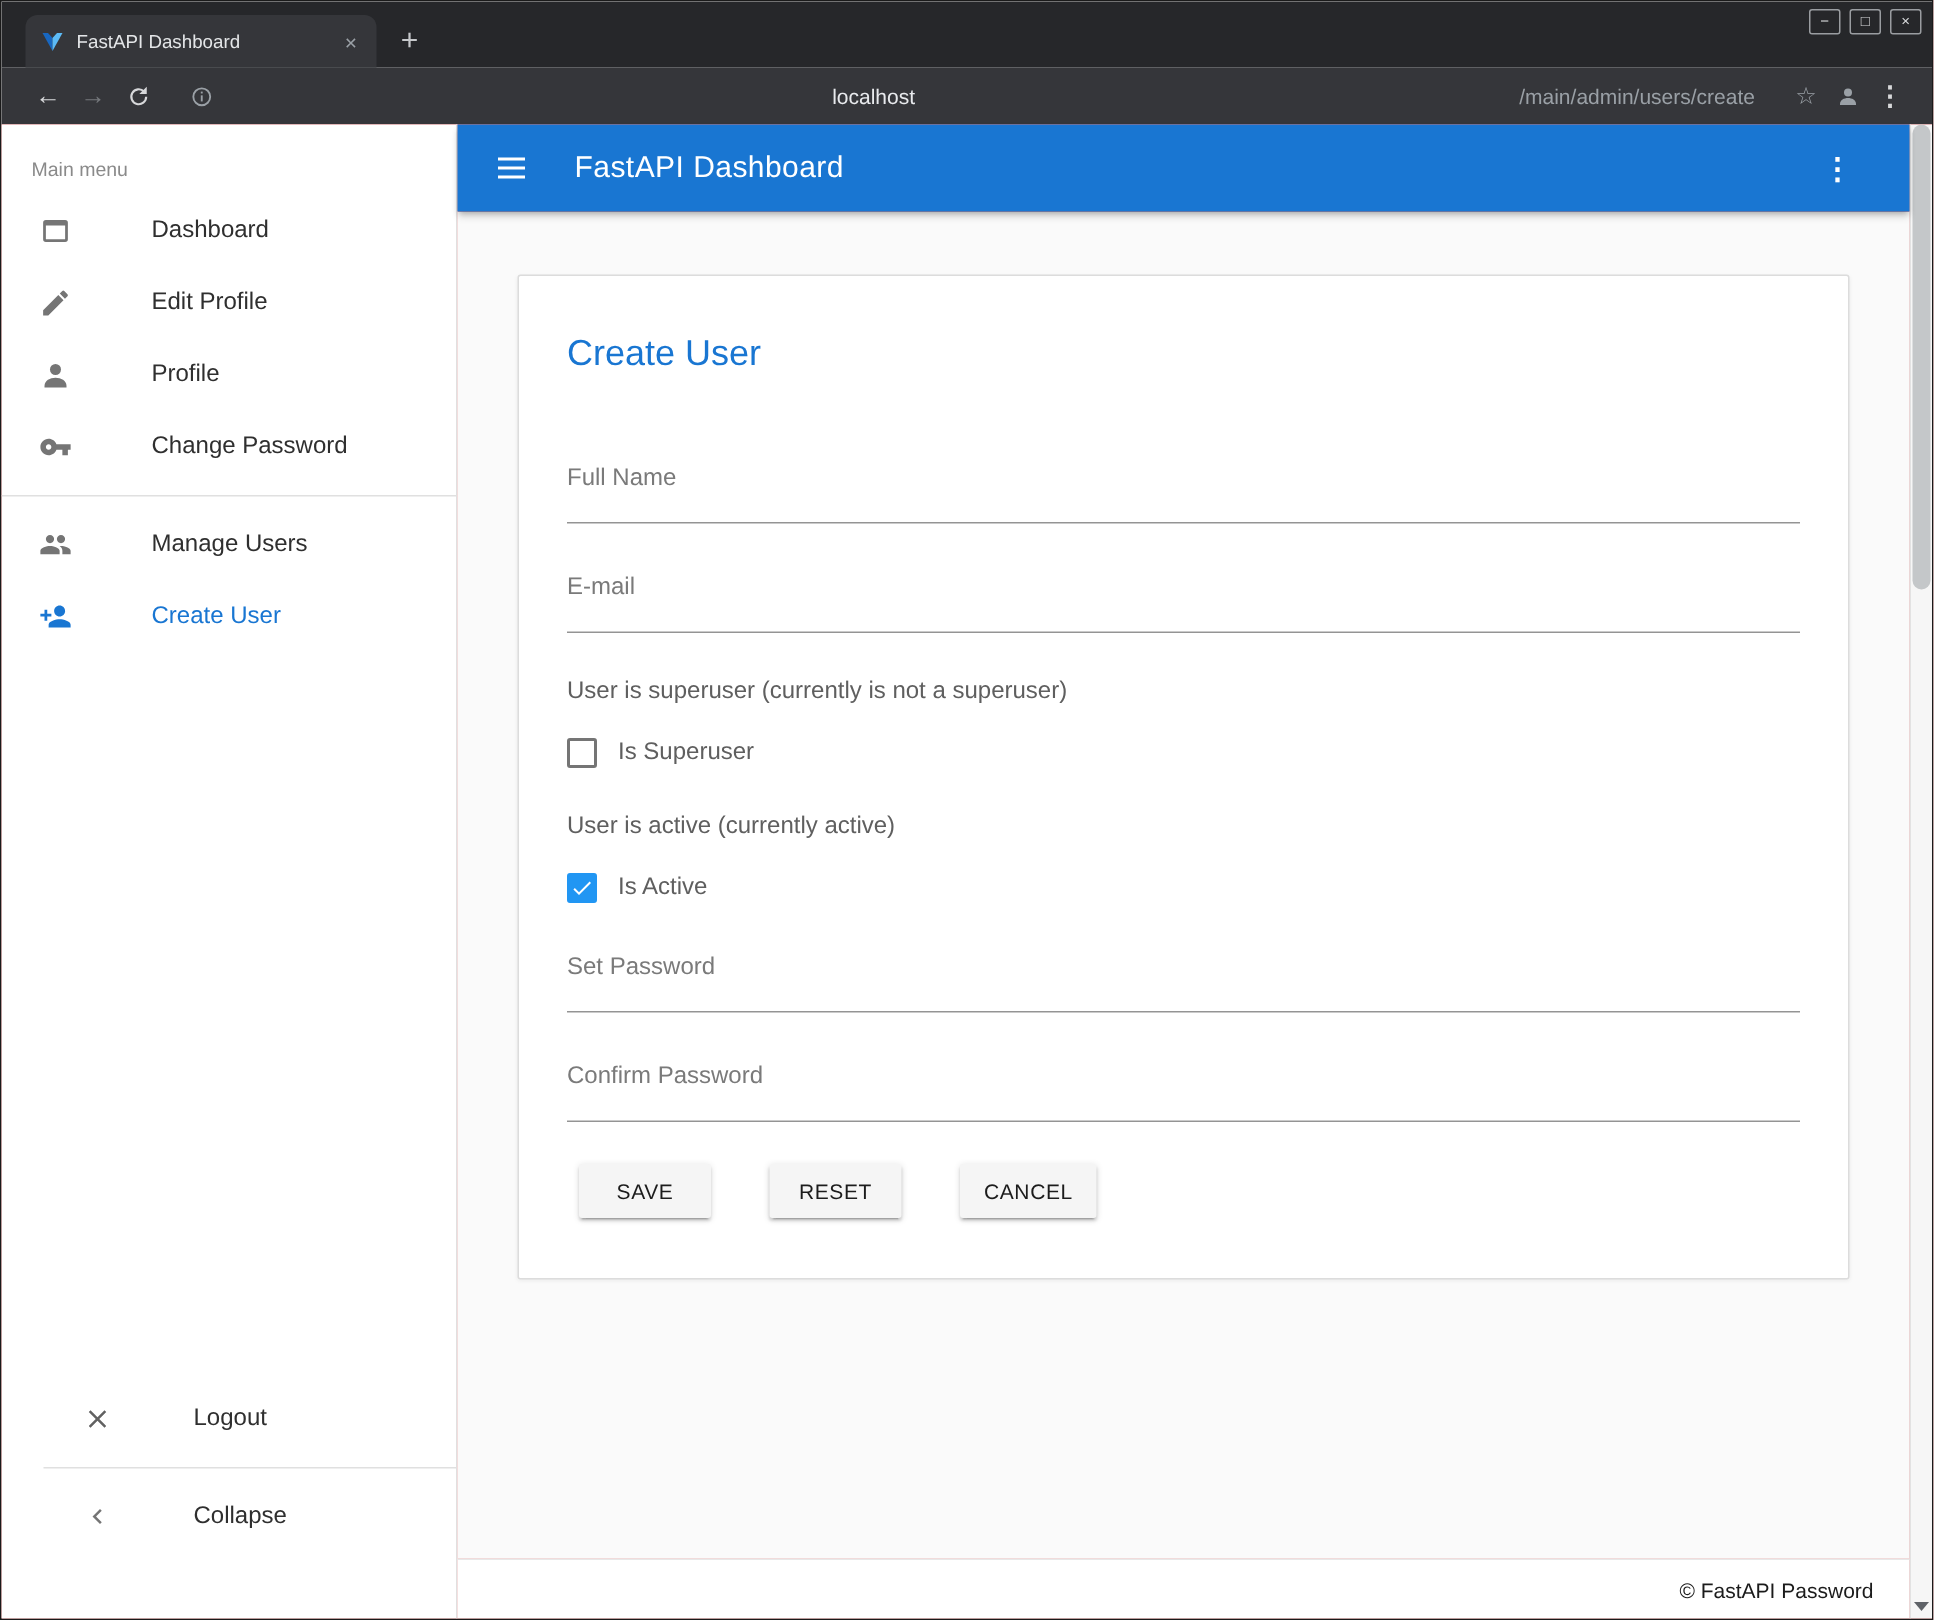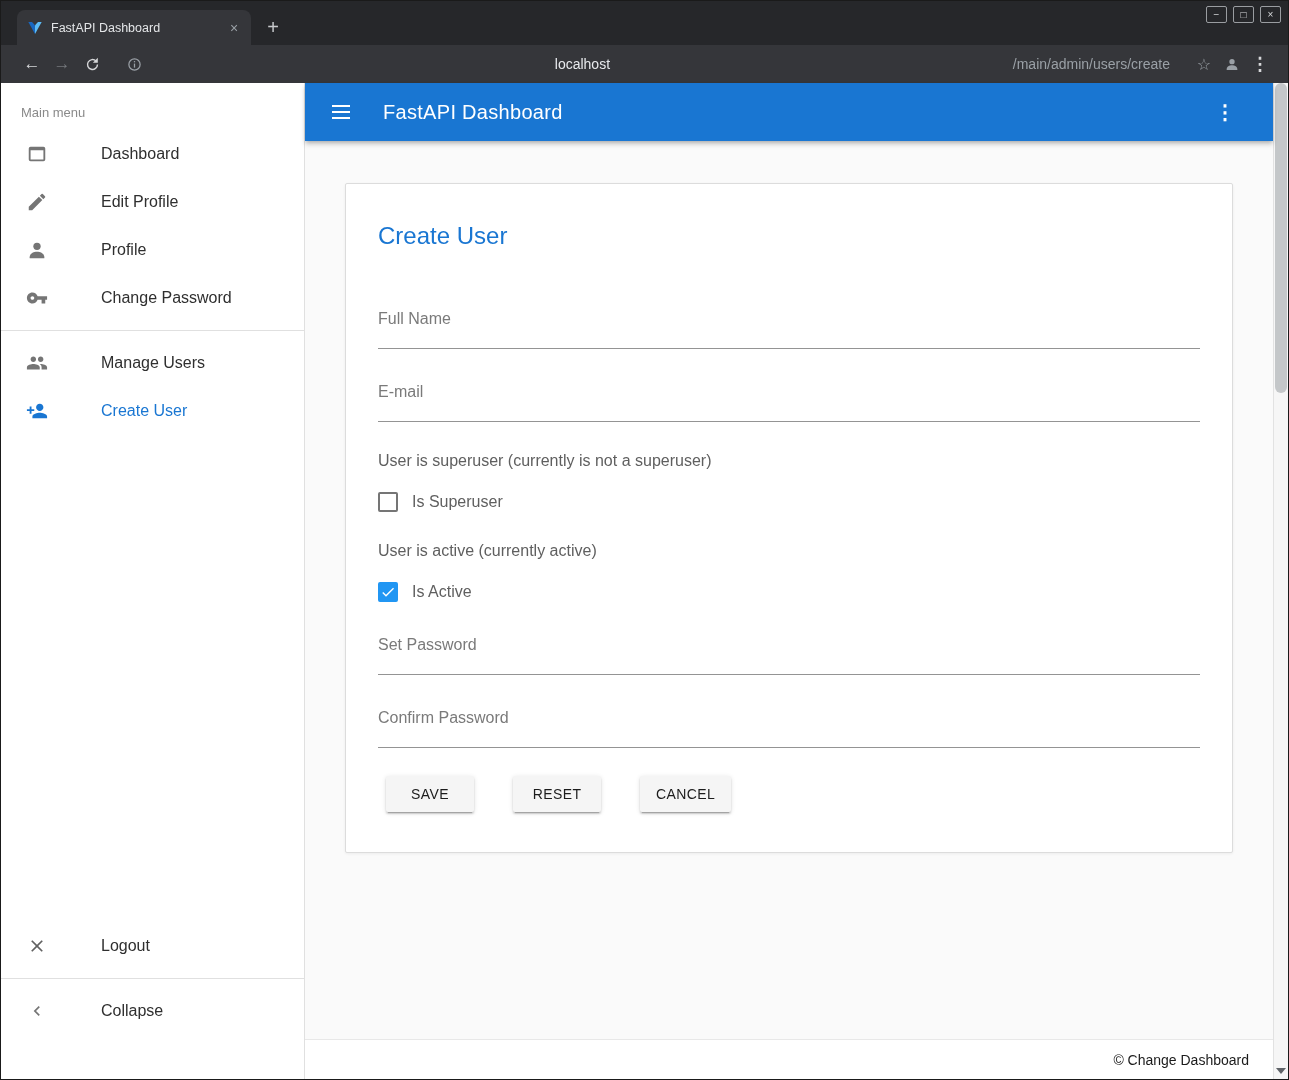--- a/index.html
+++ b/index.html
@@ -30,21 +30,21 @@
 
   
   .sidebar { width:304px; background:#fff; border-right:1px solid #e0e0e0; display:flex; flex-direction:column; flex:0 0 auto; }
   .section-label { font-size:13px; color:#8a8a8a; padding:22px 20px 10px; }
   .section-label.admin { padding-top:16px; }
   .nav-item { height:48px; display:flex; align-items:center; padding-left:24px; cursor:default;gap:24px; }
   .nav-item .ic { width:24px; height:24px; display:flex; align-items:center; justify-content:center; flex:0 0 auto; }
   .nav-item .lbl { margin-left:28px; font-size:16px; color:#2f2f2f; }
   .nav-item.active .lbl { color:#1976d2; }
   .divider { border-top:1px solid #e0e0e0; margin:8px 0; }
-  .side-bottom { margin-top:auto; padding-bottom:44px; }
+  .side-bottom { margin-top:auto; padding-bottom:44px;margin-left:28px; }
 
   
   .main { flex:1; display:flex; flex-direction:column; min-width:0; }
   .appbar { height:58px; background:#1976d2; display:flex; align-items:center; padding:0 18px; box-shadow:0 2px 4px -1px rgba(0,0,0,.25), 0 4px 5px 0 rgba(0,0,0,.12); position:relative; z-index:2; flex:0 0 auto; }
   .appbar .hamburger { width:36px; height:36px; display:flex; align-items:center; justify-content:center; }
   .appbar .bar-title { color:#fff; font-size:20px; font-weight:500; margin-left:24px; letter-spacing:.3px; }
   .appbar .kebab { margin-left:auto; margin-right:12px; color:#fff; font-size:20px; font-weight:bold; width:36px; height:36px; display:flex; align-items:center; justify-content:center; }
 
   .content { flex:1; background:#fafafa; min-height:0; }
   .card { margin:42px 40px 0; background:#fff; border:1px solid #dcdcdc; border-radius:2px; box-shadow:0 1px 3px rgba(0,0,0,.06); padding:36px 32px 40px; }
@@ -260,21 +260,21 @@
 
           <div class="btn-row">
             <button class="btn">SAVE</button>
             <button class="btn">RESET</button>
             <button class="btn">CANCEL</button>
           </div>
         </div>
       </div>
 
       <footer class="footer">
-        <span>© Change Dashboard</span>
+        <span>© FastAPI Password</span>
       </footer>
     </div>
 
     <div class="scrollbar">
       <div class="scroll-thumb"></div>
       <div class="scroll-arrow-down"></div>
     </div>
 
   </div>
 </div>

